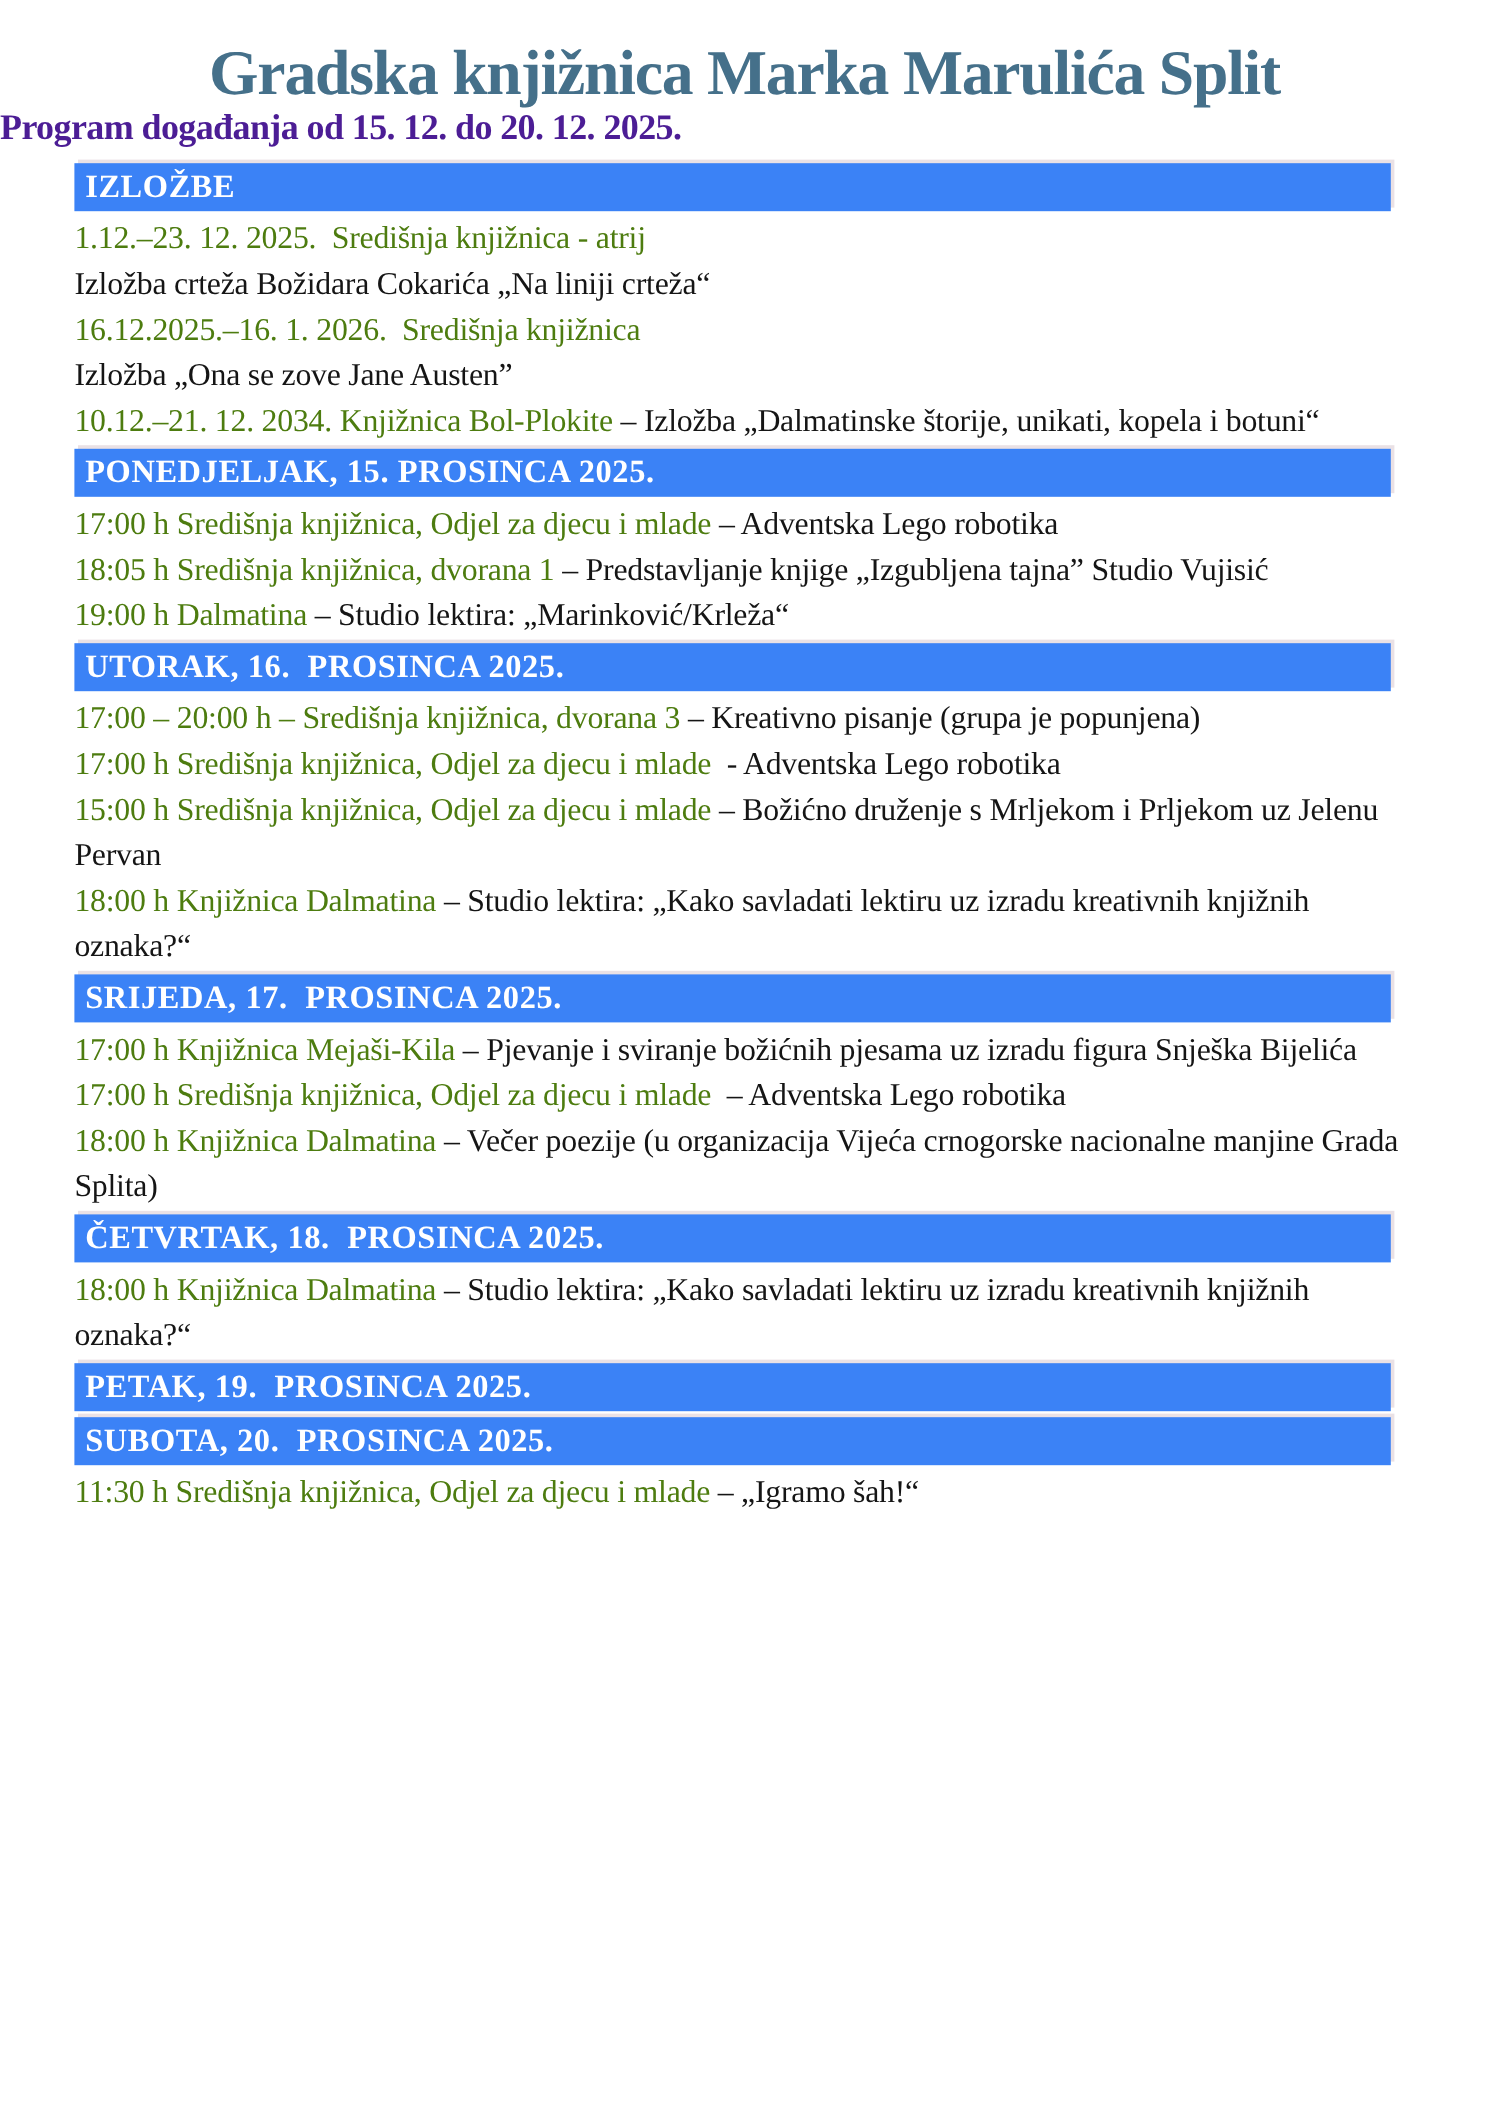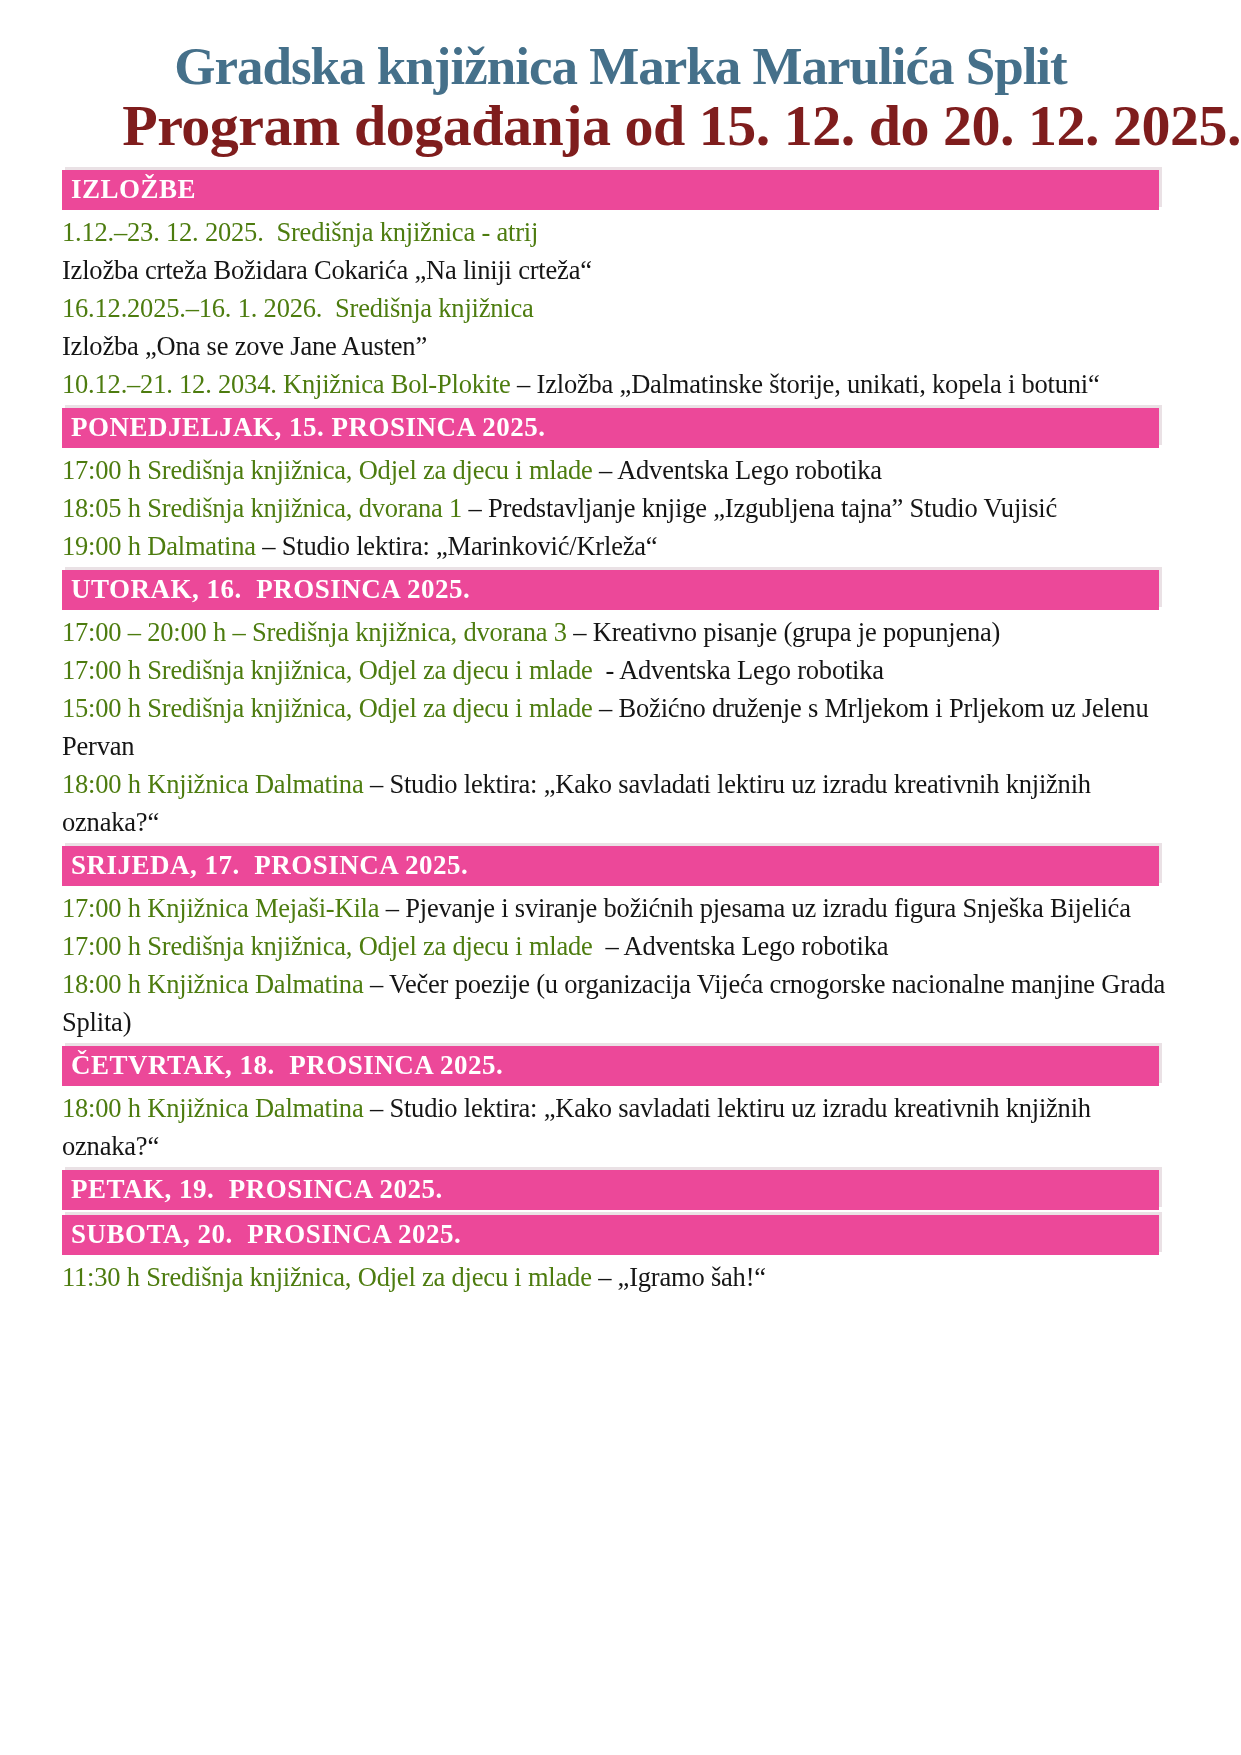--- a/index.html
+++ b/index.html
@@ -2,45 +2,45 @@
 <html lang="hr"><head>
 <meta charset="utf-8">
 <style>
   html, body { margin: 0; padding: 0; background: #ffffff; }
   body {
     width: 1241px; height: 1755px;
     font-family: "Liberation Serif", serif;
     color: #151515;
     overflow: hidden;
   }
-  .page { padding-top: 5px; margin-top: 32px; }
+  .page { padding-top: 32px; }
   .title {
     margin: 0;
     text-align: center;
     color: #45708a;
     font-size: 53px;
     font-weight: bold;
     letter-spacing: -1px;
     line-height: 1.12;
   }
   .subtitle {
     margin: 0 0 13px 0;
-    text-align: right;
-    color: #7f1d1d;
-    font-size: 58px;
+    text-align: left;
+    color: #4c1d95;
+    font-size: 30px;
     font-weight: bold;
     letter-spacing: -0.5px;
     line-height: 1.05;
   }
   .content {
     margin-left: 62px;
     width: 1121px;
   }
   .bar {
-    background: #ec4899;
+    background: #3b82f6;
     color: #ffffff;
     font-weight: bold;
     font-size: 27px;
     line-height: 28px;
     padding: 5px 10px 7px 9px;
     margin: 5px 24px 3px 0;
     letter-spacing: 0.5px;
     box-shadow: 3px -3px 0 #eae1e5;
     white-space: pre-wrap;
   }

